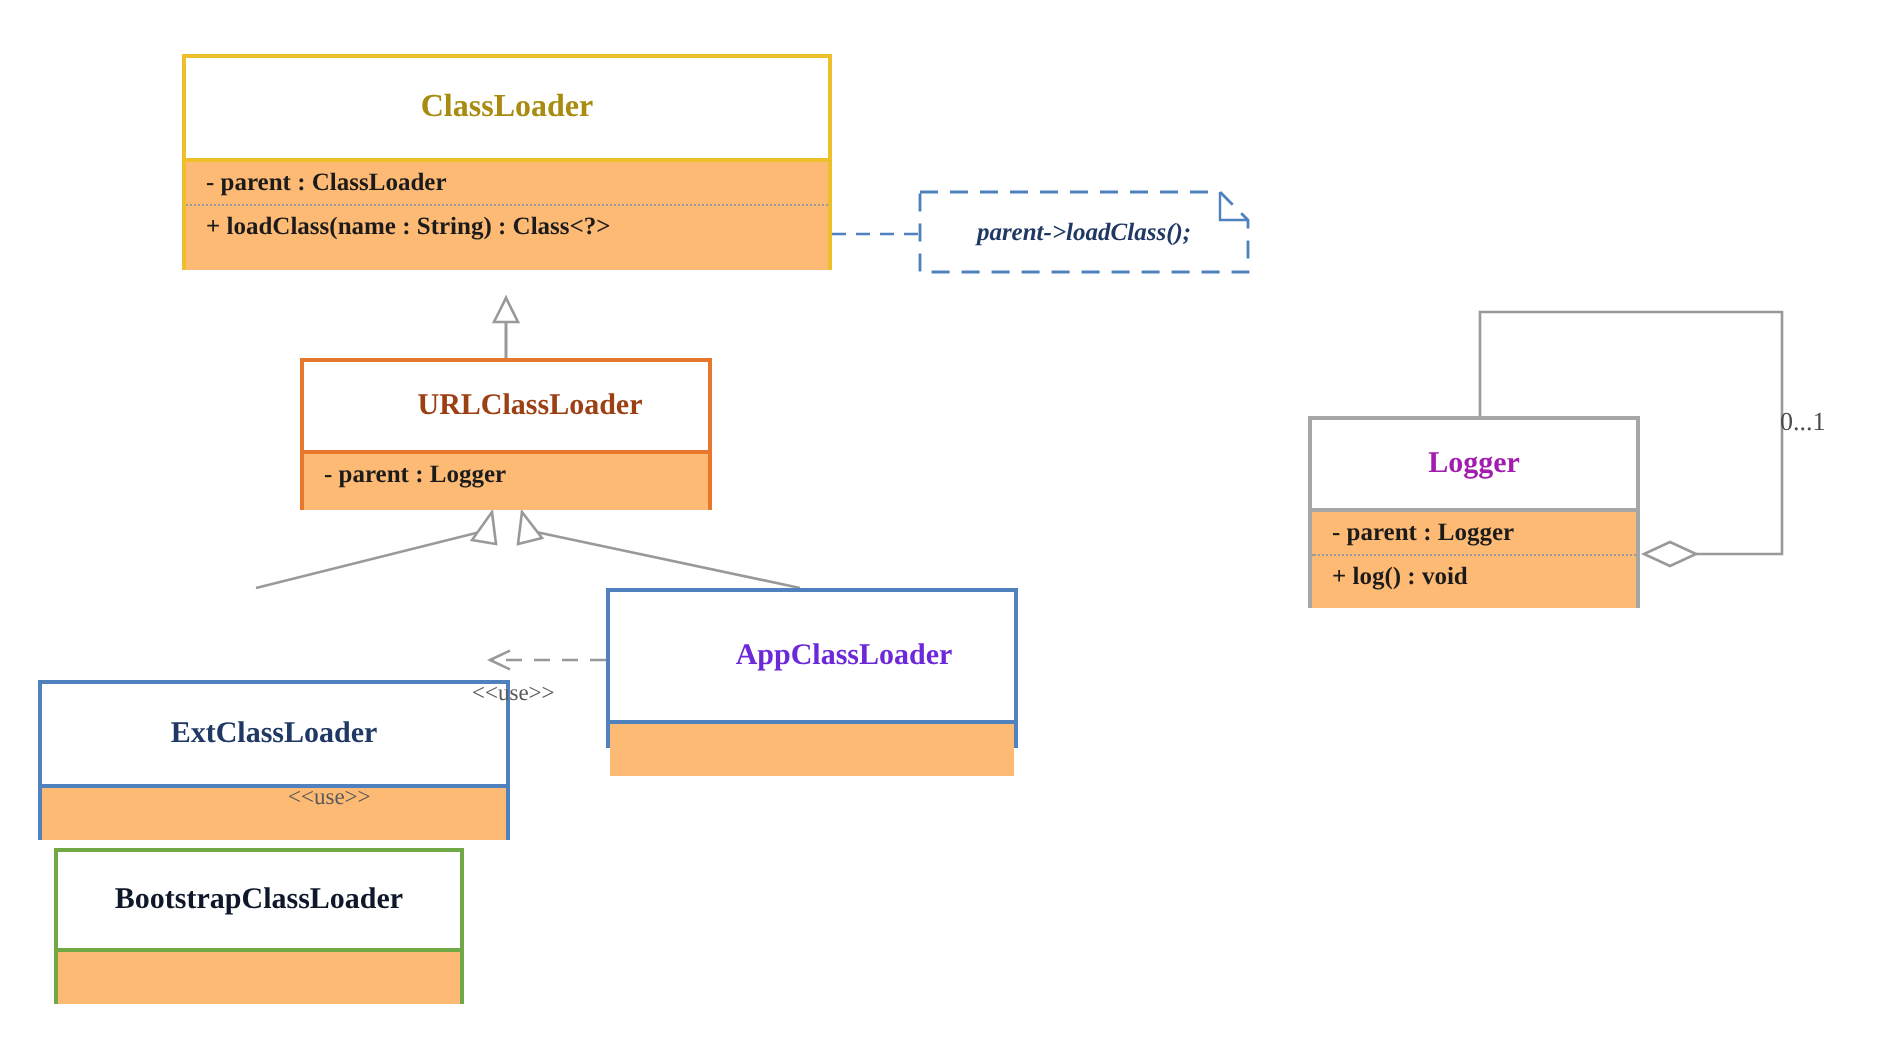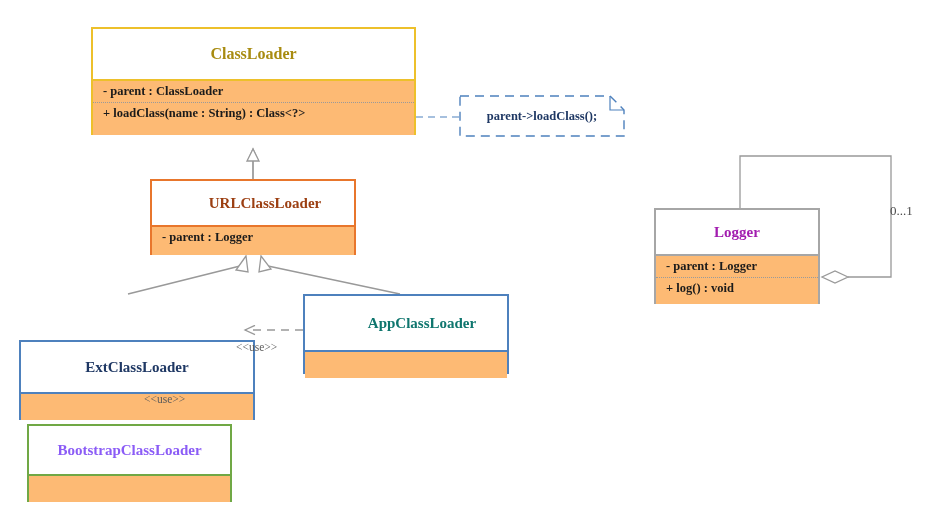--- a/index.html
+++ b/index.html
@@ -75,26 +75,26 @@
   #class-urlclassloader .uml-name { height: 44px; color: #9c3f12; font-size: 15px; margin-left: 24px; }
   #class-urlclassloader .uml-sep { background: #e8762c; }
   #class-urlclassloader .uml-body { height: 28px; }
 
   #class-extclassloader { left: 19px; top: 294px; width: 236px; height: 80px; border-color: #4e81bd; margin-top: 46px; }
   #class-extclassloader .uml-name { height: 50px; color: #1f3864; }
   #class-extclassloader .uml-sep { background: #4e81bd; }
   #class-extclassloader .uml-body { height: 26px; }
 
   #class-appclassloader { left: 303px; top: 294px; width: 206px; height: 80px; border-color: #4e81bd; }
-  #class-appclassloader .uml-name { height: 54px; color: #0f766e; padding-left: 32px; }
+  #class-appclassloader .uml-name { height: 64px; color: #6d28d9; padding-left: 32px; }
   #class-appclassloader .uml-sep { background: #4e81bd; }
   #class-appclassloader .uml-body { height: 26px; }
 
   #class-bootstrapclassloader { left: 27px; top: 424px; width: 205px; height: 78px; border-color: #70a845; }
-  #class-bootstrapclassloader .uml-name { height: 48px; color: #8b5cf6; }
+  #class-bootstrapclassloader .uml-name { height: 48px; color: #0f172a; }
   #class-bootstrapclassloader .uml-sep { background: #70a845; }
   #class-bootstrapclassloader .uml-body { height: 26px; }
 
   #class-logger { left: 654px; top: 208px; width: 166px; height: 96px; border-color: #a6a6a6; }
   #class-logger .uml-name { height: 44px; color: #a21caf; }
   #class-logger .uml-sep { background: #a6a6a6; }
   #class-logger .uml-body { height: 48px; }
 
   
   #note-parent-loadclass {
@@ -111,20 +111,21 @@
     top: 0;
     width: 100%;
     height: 100%;
     display: flex;
     align-items: center;
     justify-content: center;
     font-size: 12.5px;
     font-weight: bold;
     color: #1f3864;
     white-space: nowrap;
+    font-style: italic;
   }
 
   .edge-label {
     position: absolute;
     font-size: 11.5px;
     font-family: "Liberation Serif", "DejaVu Serif", serif;
     color: #5a5a5a;
     white-space: nowrap;
     z-index: 4;
   }

